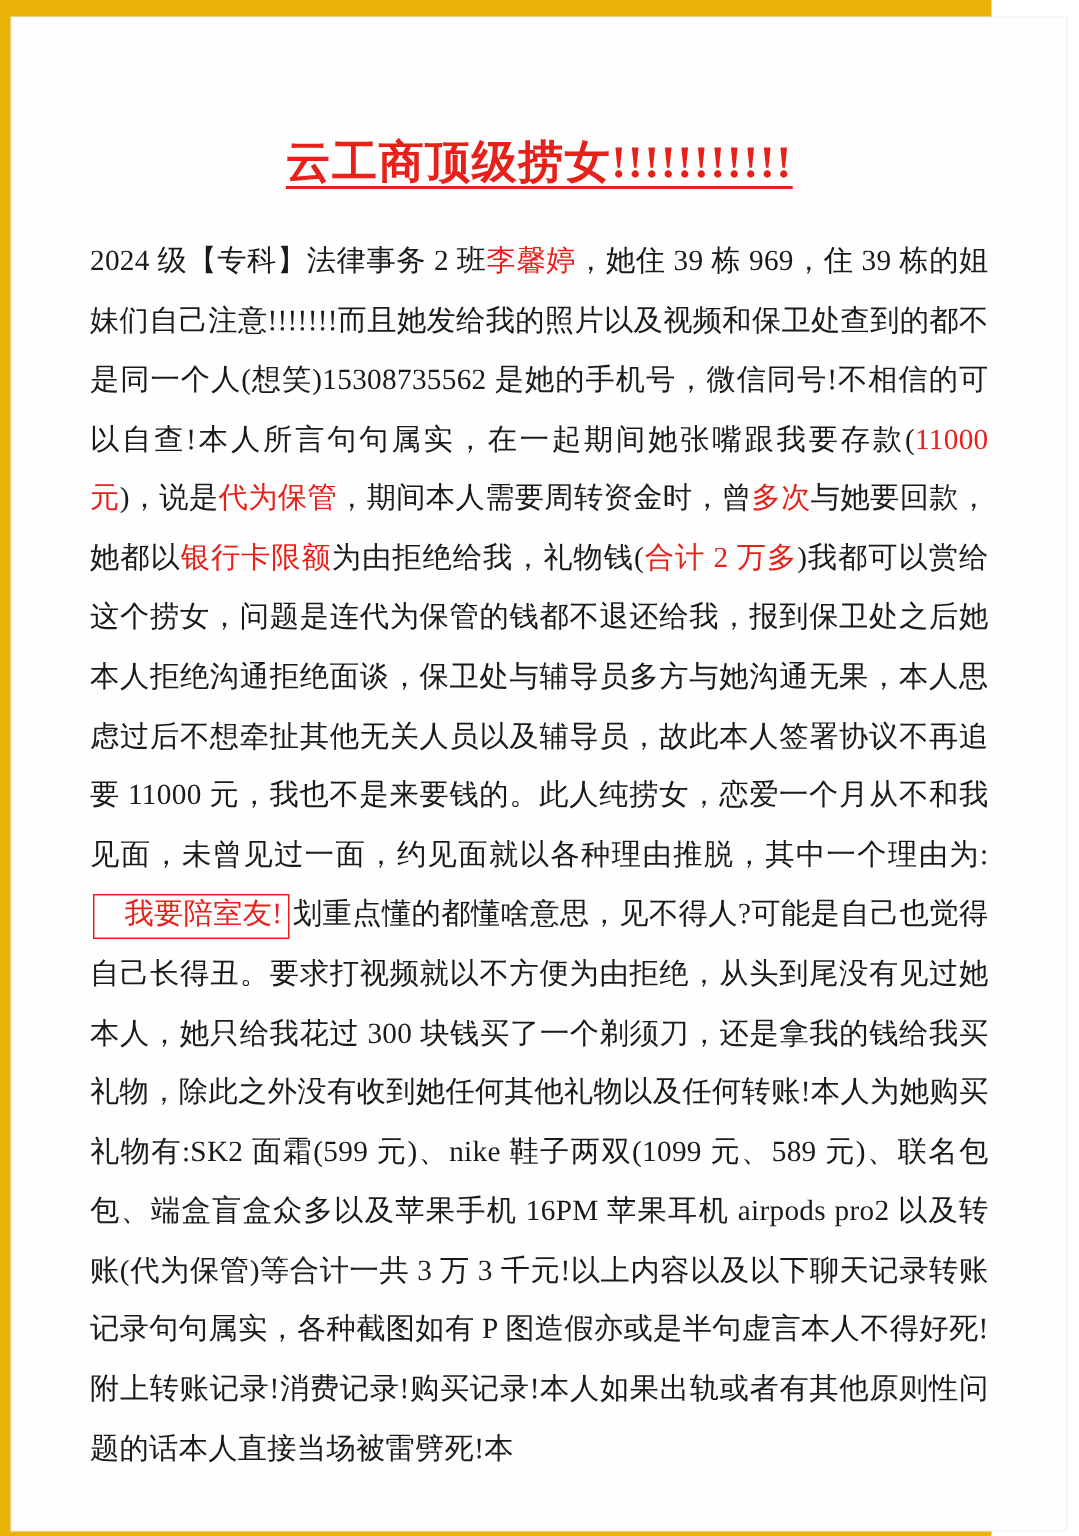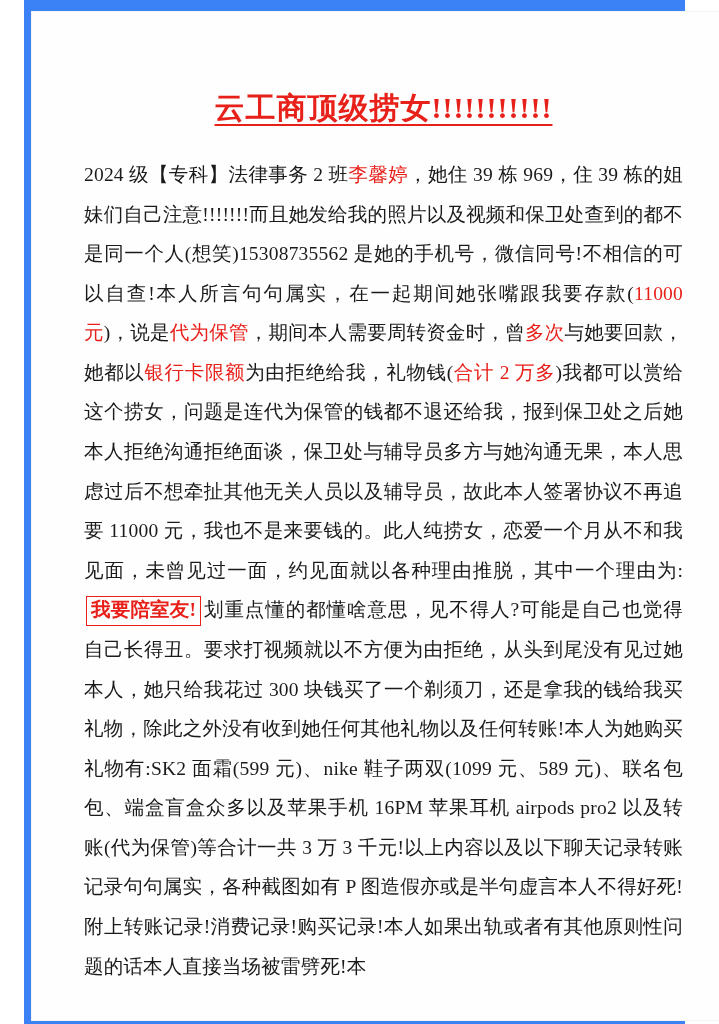--- a/index.html
+++ b/index.html
@@ -10,24 +10,23 @@
   body {
     width: 719px;
     height: 1024px;
     overflow: hidden;
     font-family: "Liberation Serif", "DejaVu Serif", serif;
   }
   .page {
     position: relative;
     width: 661px;
     height: 1024px;
-    background: #3b82f6;
+    background: #eab308;
     box-sizing: border-box;
     padding: 0;
-    margin-left: 24px;
   }
   .sheet {
     position: absolute;
     left: 8px;
     top: 12px;
     width: 703px;
     height: 1008px;
     background: #fefefe;
     box-shadow: 0 0 0 1px #f3f3f3;
     box-sizing: border-box;
@@ -58,23 +57,23 @@
   .red {
     color: #e8201a;
   }
   .red-u {
     color: #e8201a;
     text-underline-offset: 3px;
   }
   .boxed {
     color: #e8201a;
     border: 1.5px solid #e8201a;
-    padding: 0 4px 1px 4px;
+    padding: 0 4px 1px 20px;
     margin: 0 2px;
-    font-weight: bold;
+    font-weight: normal;
     display: inline-block;
     line-height: 1.35;
   }
 </style>
 </head>
 <body>
 
 <div class="page">
   <div class="sheet">
     <h1 class="doc-title">云工商顶级捞女!!!!!!!!!!!</h1>

